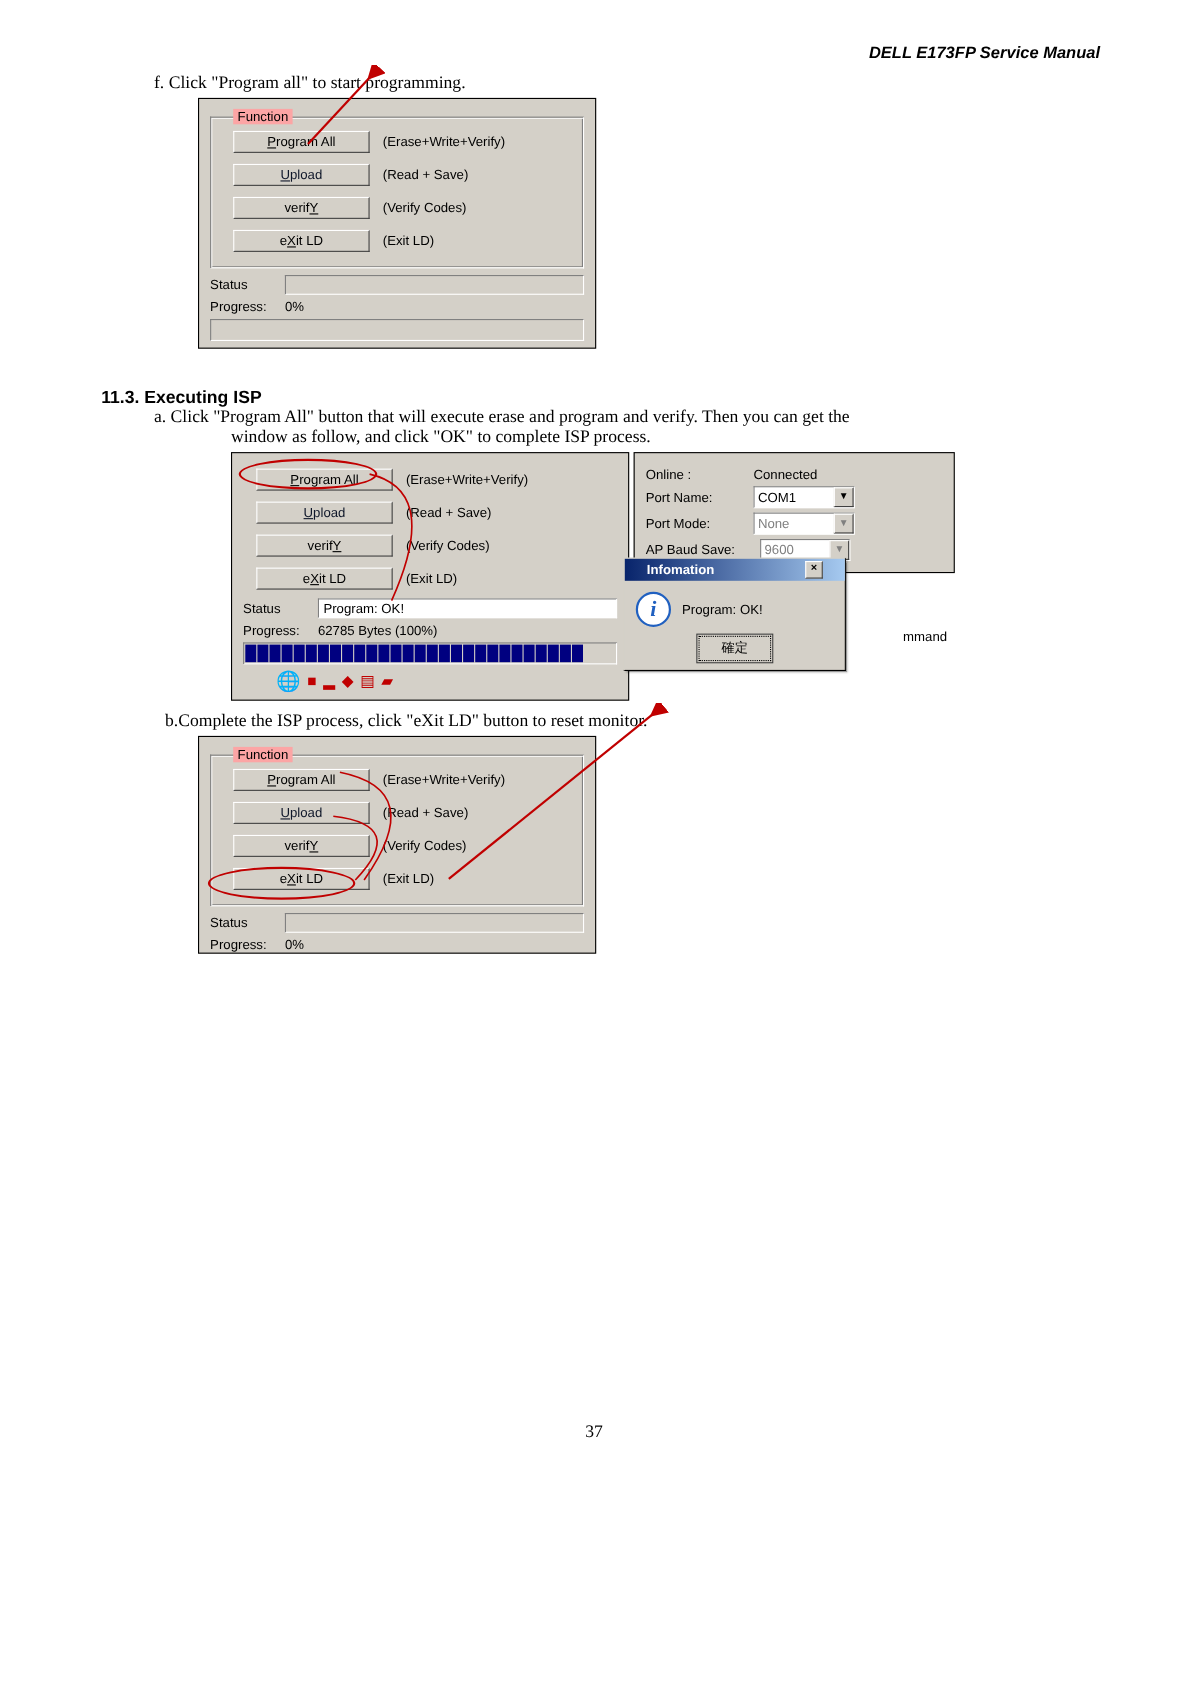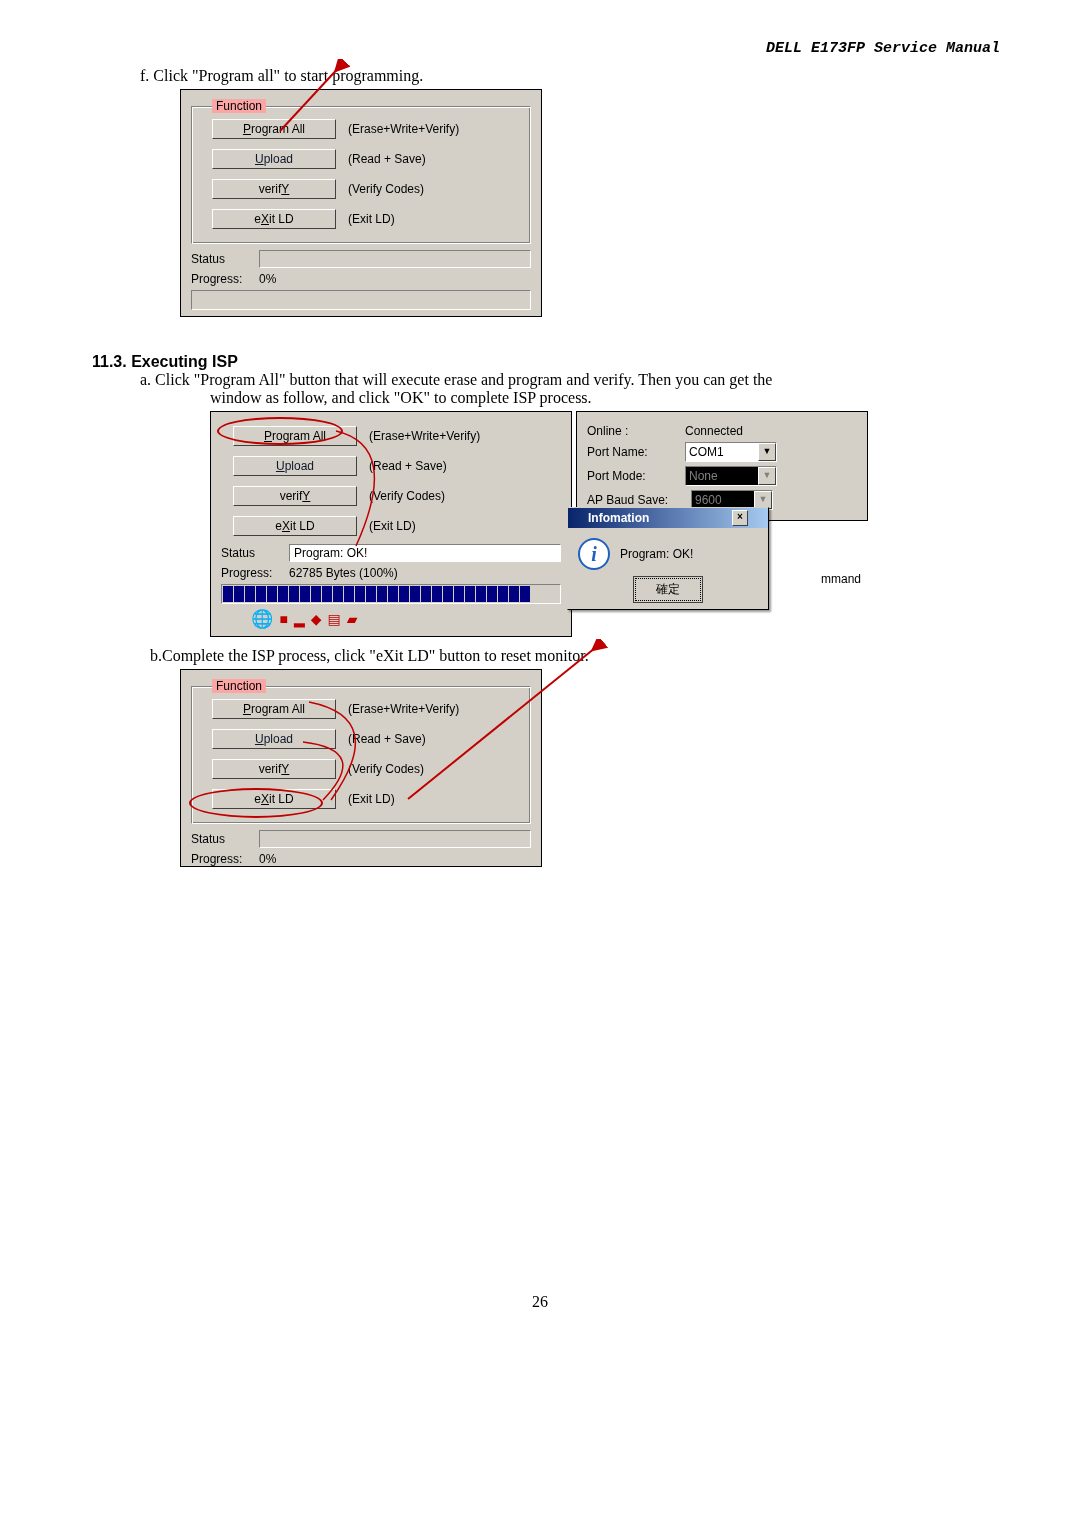--- a/index.html
+++ b/index.html
@@ -10,21 +10,21 @@
     color: #000;
     font-size: 16px;
     width: 1080px;
     box-sizing: border-box;
   }
   .header {
     text-align: right;
     font-weight: bold;
     font-style: italic;
     margin-bottom: 10px;
-    font-family: Liberation Mono, monospace;
+    font-family: Liberation Sans, sans-serif;
     font-size: 15px;
   }
   .step-line {
     margin: 4px 0 0 60px;
   }
   .section-title {
     font-weight: bold;
     font-family: Arial, sans-serif;
     margin-top: 30px;
     margin-left: 12px;
@@ -136,21 +136,21 @@
   .combo {
     display: flex;
     align-items: stretch;
     border: 1px solid #808080;
     border-right-color: #fff;
     border-bottom-color: #fff;
     background: #fff;
     height: 18px;
     width: 90px;
   }
-  .combo.disabled{ background: #000000; color: #808080; }
+  .combo.disabled{ background: #ffffff; color: #808080; }
   .combo-text { flex: 1; padding: 0 3px; font-size: 12px; line-height: 18px; }
   .combo-btn {
     width: 16px;
     border: 1px solid #404040;
     border-top-color: #fff;
     border-left-color: #fff;
     background: #d4d0c8;
     font-size: 9px;
     text-align: center;
     line-height: 14px;
@@ -459,16 +459,16 @@
       <span class="status-label">Status</span>
       <span class="sunken" style="flex:1;"></span>
     </div>
     <div class="status-row" style="margin-bottom:0;">
       <span class="status-label">Progress:</span>
       <span>0%</span>
     </div>
   </div>
 </div>
 
-<div class="page-num">26</div>
+<div class="page-num">37</div>
 
 
 
 
 </body></html>

